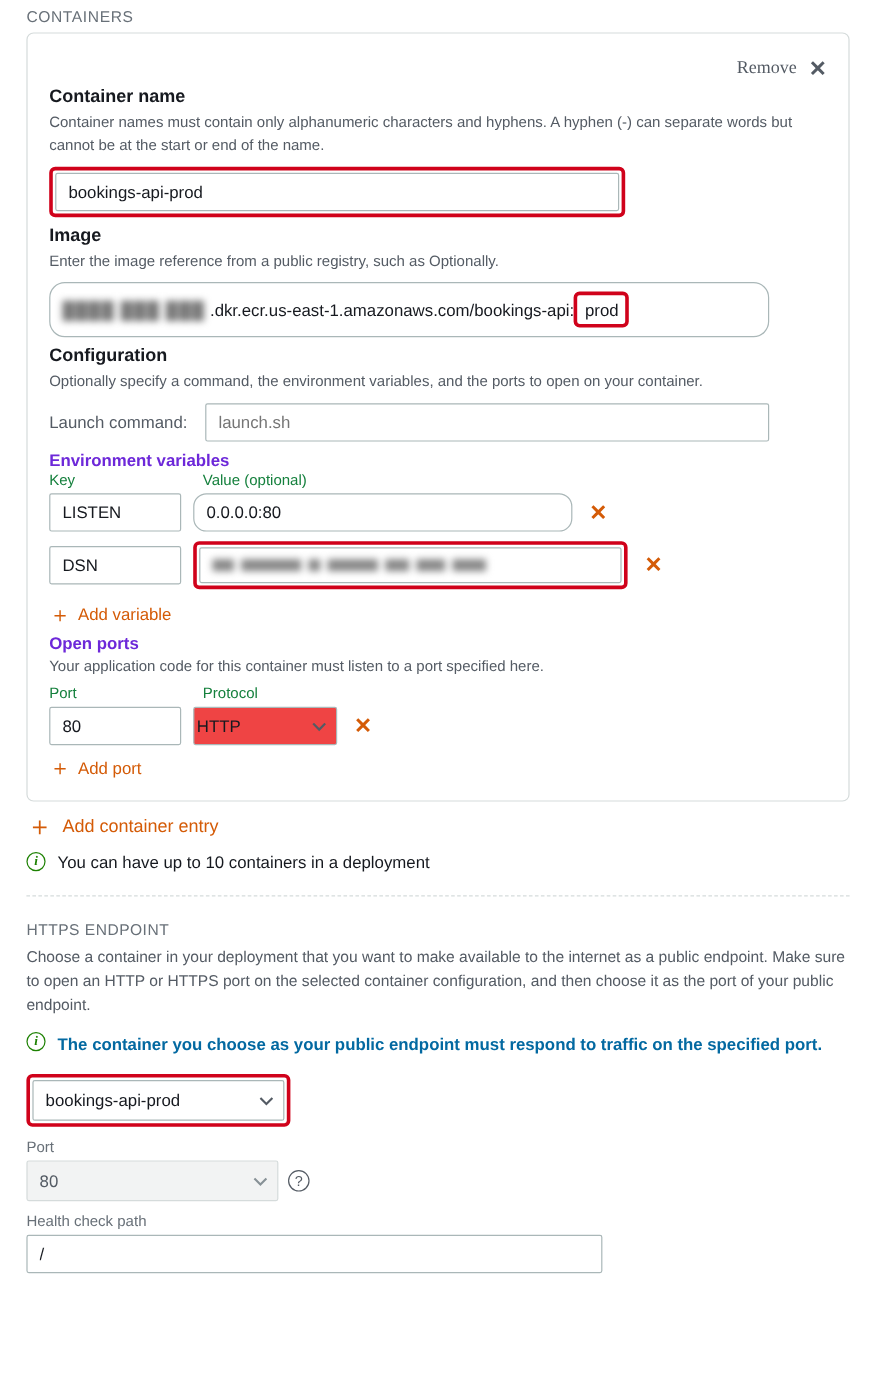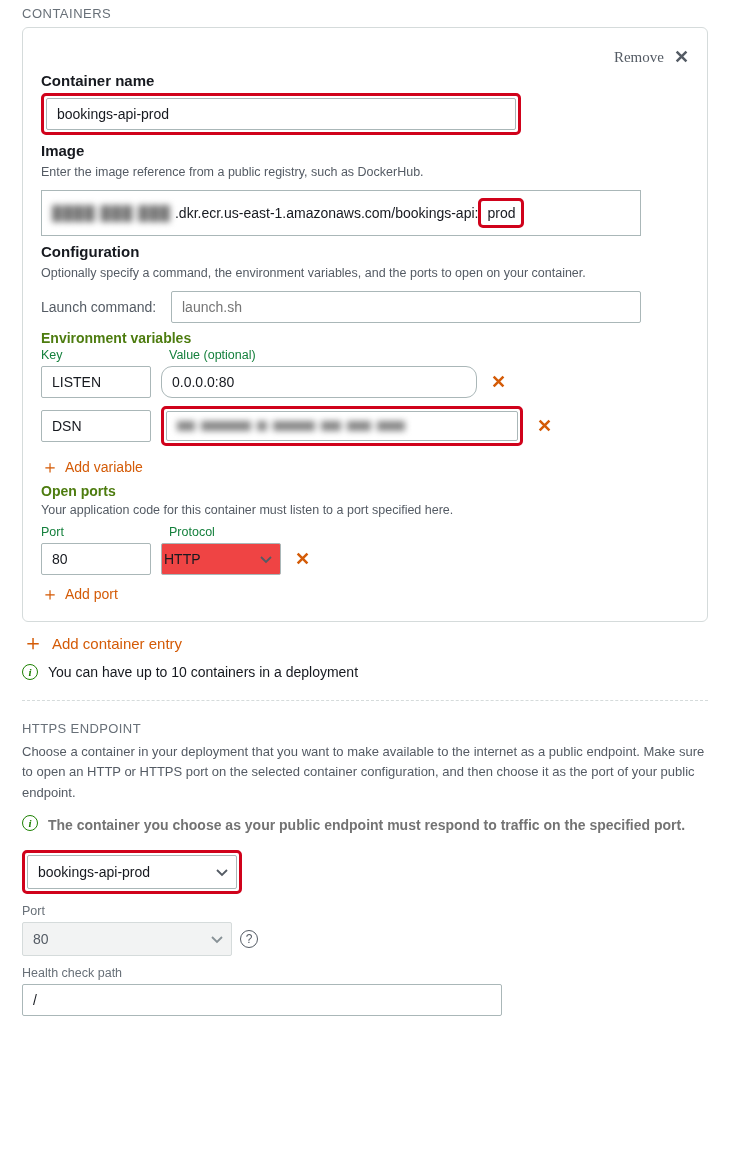--- a/index.html
+++ b/index.html
@@ -99,21 +99,21 @@
     margin-top: 4px;
   }
   .add-link .plus {
     font-size: 18px;
     font-weight: 400;
     line-height: 1;
   }
   .sub-label {
     font-weight: 700;
     font-size: 14px;
-    color: #4d7c0f;
+    color: #6d28d9;
     margin-bottom: 2px;
   }
   .port-row { display:flex; gap:10px; align-items:center; margin-bottom: 6px;}
   .port-input { width: 110px; }
   .protocol-select {
     width: 120px;
     border: 1px solid #aab7b8;
     border-radius: 2px;
     padding: 7px 26px 7px 2px;
     font-size: 14px;
@@ -188,21 +188,21 @@
   }
   .pe-info {
     display: flex;
     gap: 10px;
     align-items: flex-start;
     margin-bottom: 14px;
   }
   .pe-info-text {
     font-weight: 700;
     font-size: 14px;
-    color: #737373;
+    color: #0369a1;
     line-height: 1.5;
   }
   .select-box {
     position: relative;
     width: 210px;
     border: 1px solid #aab7b8;
     border-radius: 2px;
     background: #fff;
     padding: 8px 28px 8px 10px;
     font-size: 14px;
@@ -231,21 +231,21 @@
   }
   .red-box {
     border: 3px solid #d0021b;
     border-radius: 5px;
     padding: 2px;
     display: inline-block;
   }
   .image-input-wrap {
     width: 600px;
     border: 1px solid #aab7b8;
-    border-radius: 0;
+    border-radius: 13px;
     padding: 7px 10px;
     font-size: 14px;
     display:flex;
     align-items:center;
     gap:4px;
     white-space: nowrap;
     overflow: hidden;
   }
   .blur { filter: blur(3px); color:#777; letter-spacing:1px; }
   .env-val-blur {
@@ -268,28 +268,29 @@
 
 <div class="card">
 
   <div class="card-header-right">
     <span class="remove-link">Remove</span>
     <span class="close-icon">✕</span>
   </div>
 
   <div class="field-block">
     <div class="field-label">Container name</div>
+    <div class="field-hint">Container names must contain only alphanumeric characters and hyphens. A hyphen (-) can separate words but cannot be at the start or end of the name.</div>
     <span class="red-box">
       <input class="text-input" style="width: 470px;" value="bookings-api-prod">
     </span>
   </div>
 
   <div class="field-block">
     <div class="field-label">Image</div>
-    <div class="field-hint">Enter the image reference from a public registry, such as DockerHub.</div>
+    <div class="field-hint">Enter the image reference from a public registry, such as Optionally.</div>
     <div class="image-input-wrap">
       <span class="blur">████ ███ ███</span>
       <span>.dkr.ecr.us-east-1.amazonaws.com/bookings-api:</span>
       <span class="red-box" style="padding:4px 6px;margin-left:-4px">
         <span>prod</span>
       </span>
     </div>
   </div>
 
   <div class="field-block">

